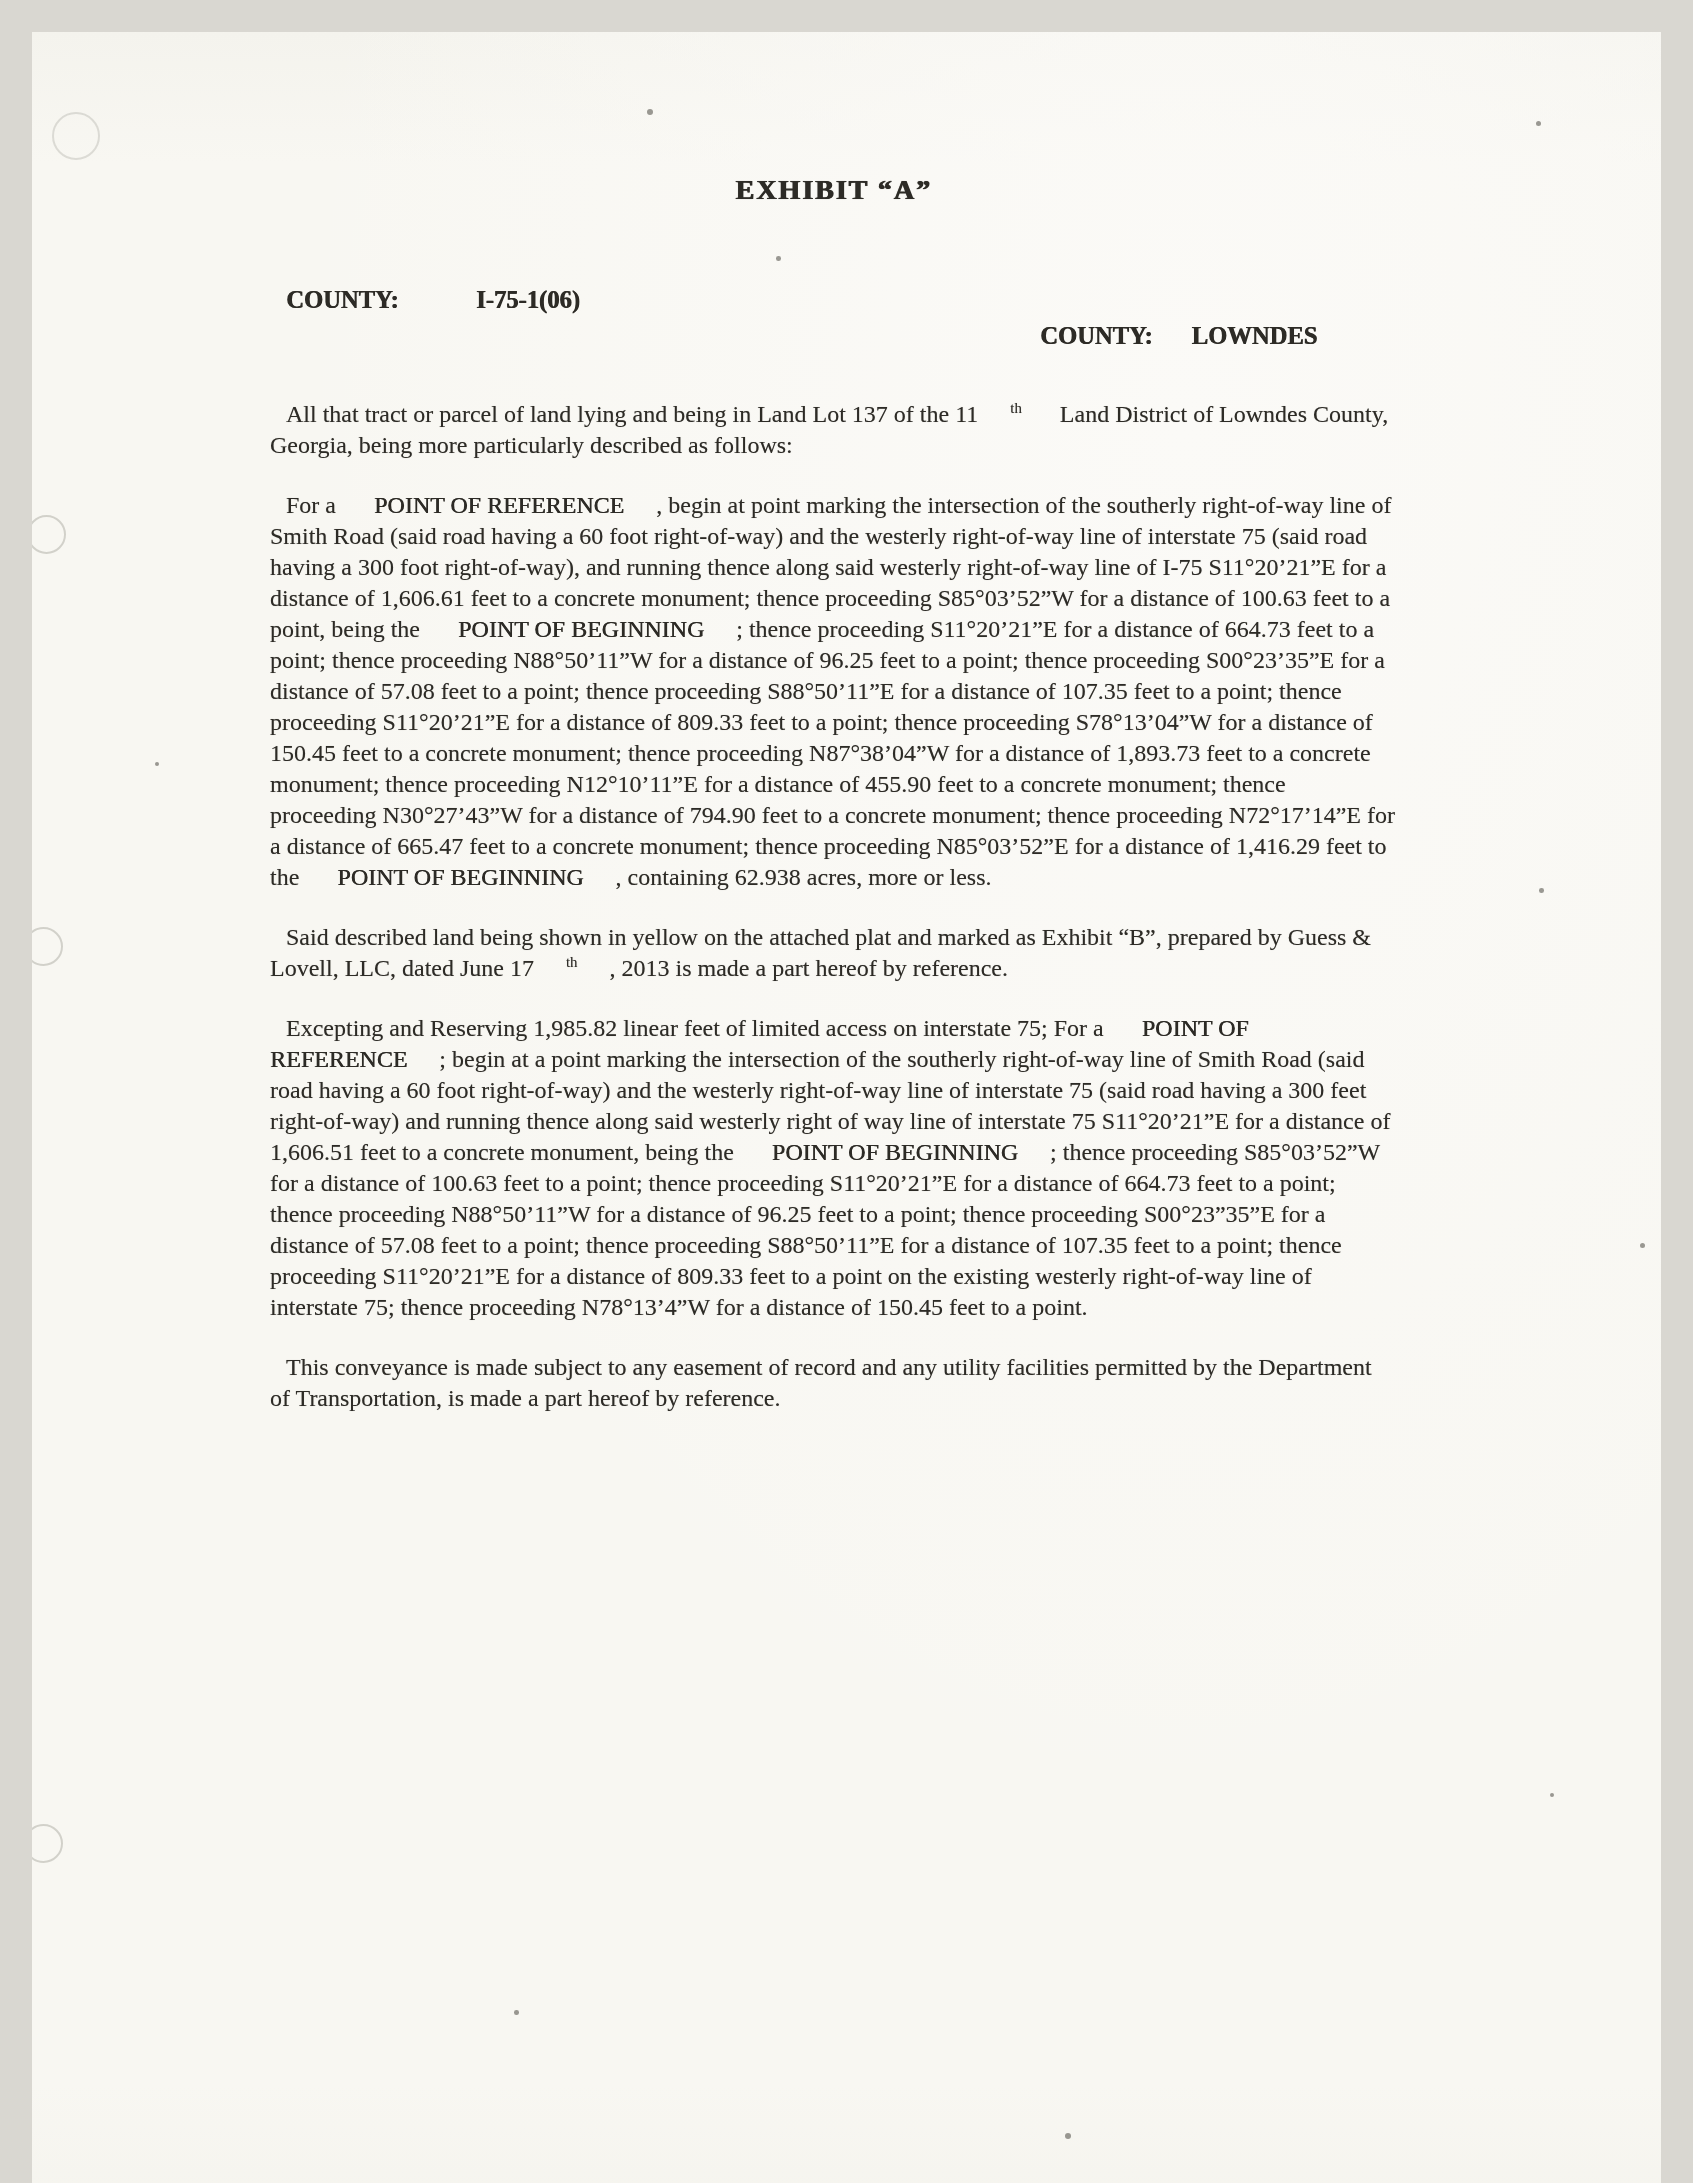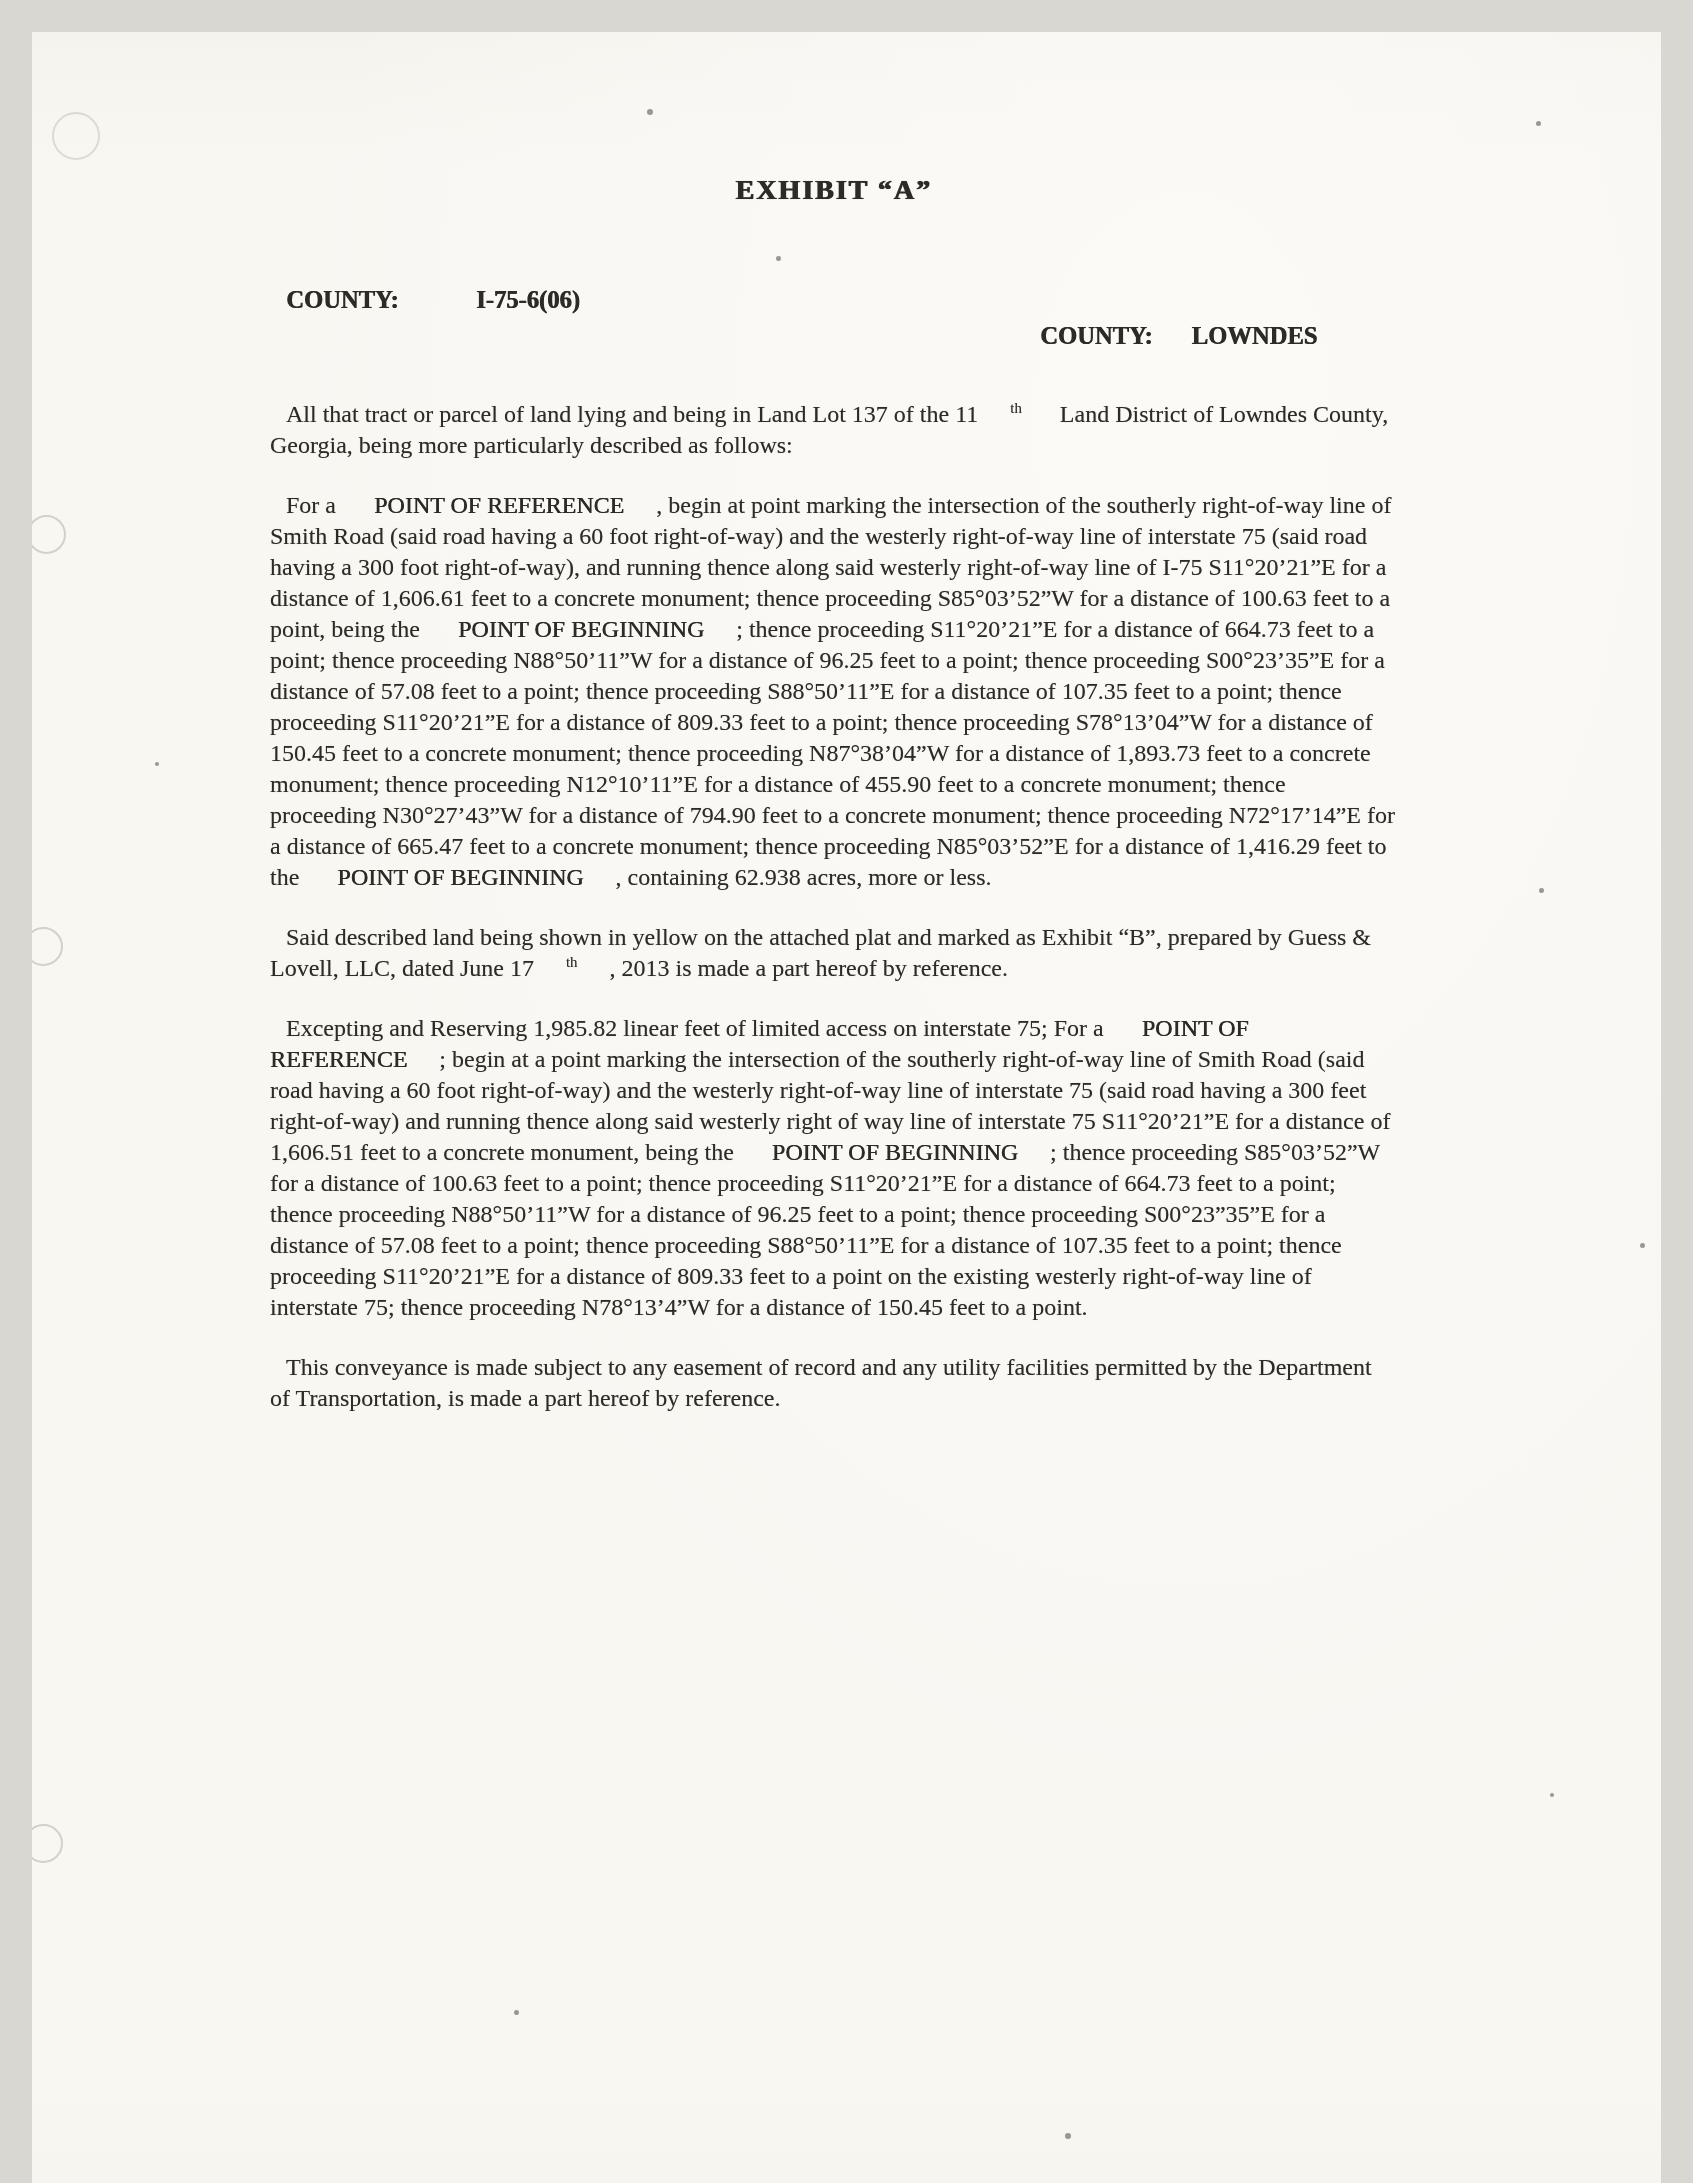--- a/index.html
+++ b/index.html
@@ -75,21 +75,21 @@
   <div class="speck" style="left:466px; top:1962px; width:4.7px; height:4.7px;"></div>
   <div class="speck" style="left:1502px; top:1745px; width:4px; height:4px;"></div>
   <div class="speck" style="left:1017px; top:2085px; width:6px; height:6px;"></div>
 
   <div class="content">
 
     <div class="title">EXHIBIT “A”</div>
 
     <div class="header">
       <div class="hdr-row">
-        <span class="hdr-label">COUNTY:</span><span>I-75-6(06)</span>
+        <span class="hdr-label">COUNTY:</span><span>I-75-1(06)</span>
       </div>
       <div class="county">
         <span class="hdr-label">COUNTY:</span><span>LOWNDES</span>
       </div>
     </div>
 
     <div id="paragraphs">
         <p class="para"><span>All that tract or parcel of land lying and being in Land Lot 137 of the 11</span><sup>th</sup><span> Land District of Lowndes County, Georgia, being more particularly described as follows:</span></p>
         <p class="para"><span>For a </span><span class="bold">POINT OF REFERENCE</span><span>, begin at point marking the intersection of the southerly right-of-way line of Smith Road (said road having a 60 foot right-of-way) and the westerly right-of-way line of interstate 75 (said road having a 300 foot right-of-way), and running thence along said westerly right-of-way line of I-75 S11°20’21”E for a distance of 1,606.61 feet to a concrete monument; thence proceeding S85°03’52”W for a distance of 100.63 feet to a point, being the </span><span class="bold">POINT OF BEGINNING</span><span>; thence proceeding S11°20’21”E for a distance of 664.73 feet to a point; thence proceeding N88°50’11”W for a distance of 96.25 feet to a point; thence proceeding S00°23’35”E for a distance of 57.08 feet to a point; thence proceeding S88°50’11”E for a distance of 107.35 feet to a point; thence proceeding S11°20’21”E for a distance of 809.33 feet to a point; thence proceeding S78°13’04”W for a distance of 150.45 feet to a concrete monument; thence proceeding N87°38’04”W for a distance of 1,893.73 feet to a concrete monument; thence proceeding N12°10’11”E for a distance of 455.90 feet to a concrete monument; thence proceeding N30°27’43”W for a distance of 794.90 feet to a concrete monument; thence proceeding N72°17’14”E for a distance of 665.47 feet to a concrete monument; thence proceeding N85°03’52”E for a  distance of 1,416.29 feet to the </span><span class="bold">POINT OF BEGINNING</span><span>, containing 62.938 acres, more or less.</span></p>
         <p class="para"><span>Said described land being shown in yellow on the attached plat and marked as Exhibit “B”, prepared by Guess &amp; Lovell, LLC, dated June 17</span><sup>th</sup><span>, 2013 is made a part hereof by reference.</span></p>

